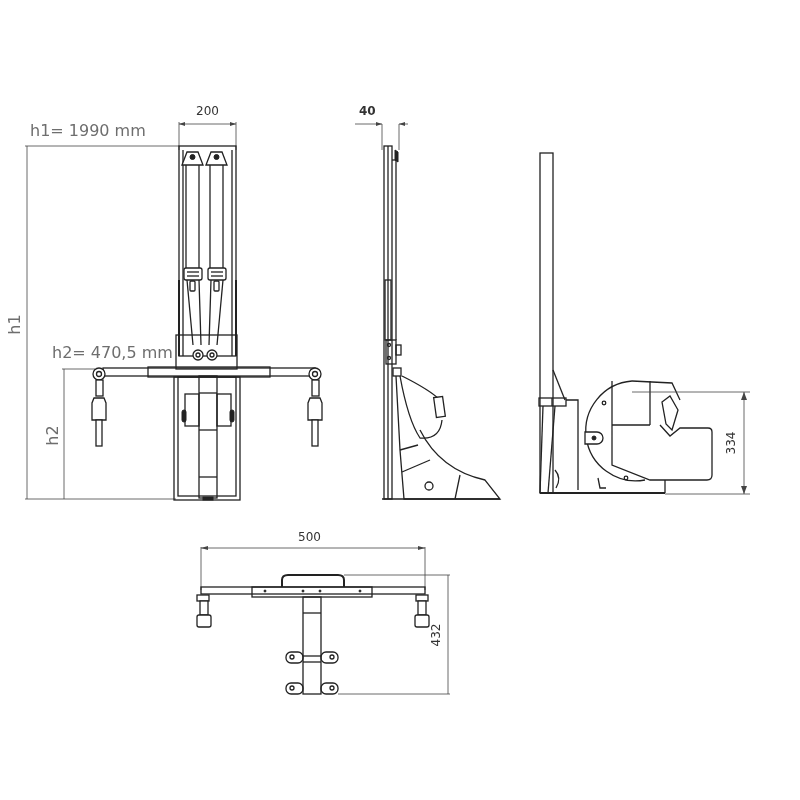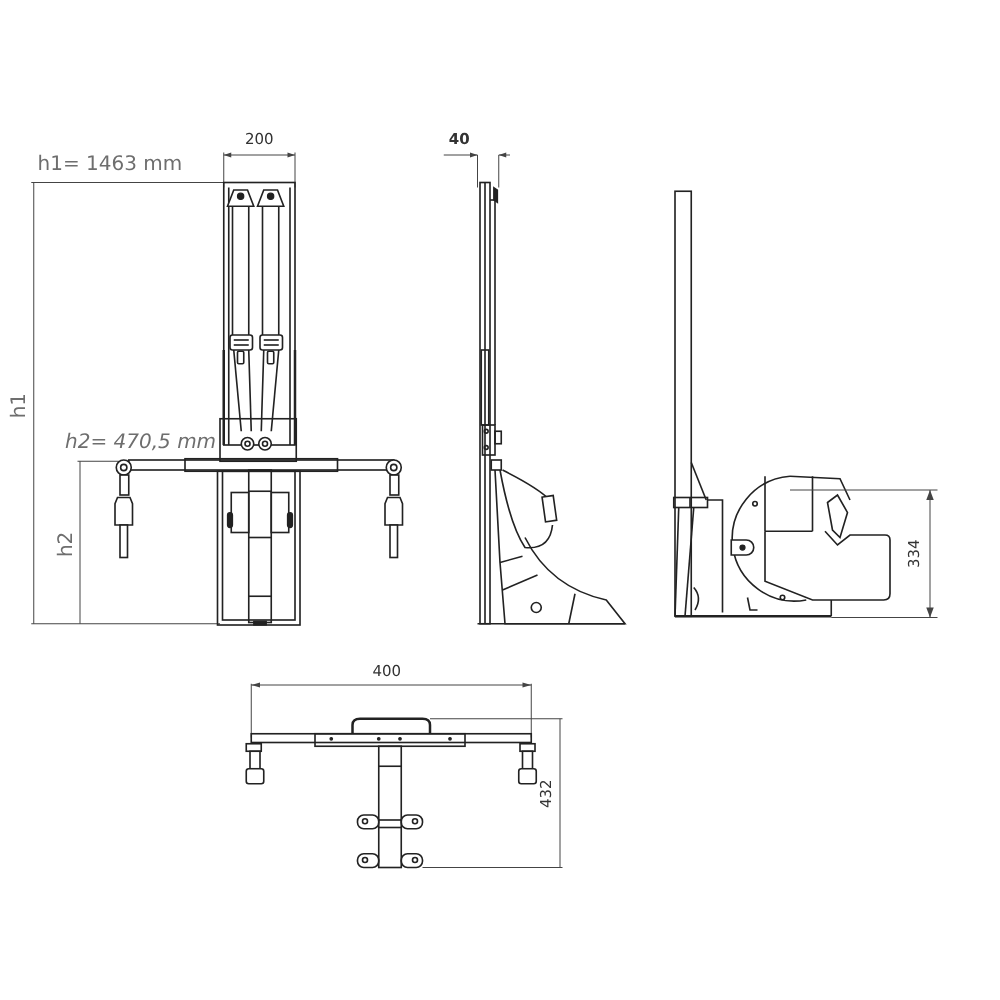--- a/index.html
+++ b/index.html
@@ -210,21 +210,21 @@
     <circle class="ln" cx="332" cy="688" r="2"></circle>
 
     <line class="dl" x1="344" y1="575" x2="450" y2="575"></line>
     <line class="dl" x1="338" y1="694" x2="450" y2="694"></line>
     <line class="dl" x1="448" y1="575" x2="448" y2="694"></line>
   </g>
 </svg>
 
 
 <div class="lbl dim" style="left:196px; top:104px;">200</div>
-<div class="lbl big" style="left:30px; top:121px;">h1= 1463 mm</div>
+<div class="lbl big" style="left:30px; top:121px;">h1= 1990 mm</div>
 <div class="lbl big vert" style="left:4px; top:315px;">h1</div>
-<div class="lbl big" style="left:52px; top:343px;font-style:italic;">h2= 470,5 mm</div>
+<div class="lbl big" style="left:52px; top:343px;">h2= 470,5 mm</div>
 <div class="lbl big vert" style="left:42px; top:426px;">h2</div>
 <div class="lbl dim" style="left:359px; top:104px;font-weight:bold;">40</div>
 <div class="lbl dim vert" style="left:720px; top:436px;">334</div>
-<div class="lbl dim" style="left:298px; top:530px;">400</div>
+<div class="lbl dim" style="left:298px; top:530px;">500</div>
 <div class="lbl dim vert" style="left:425px; top:628px;">432</div>
 </div>
 
 </body></html>

